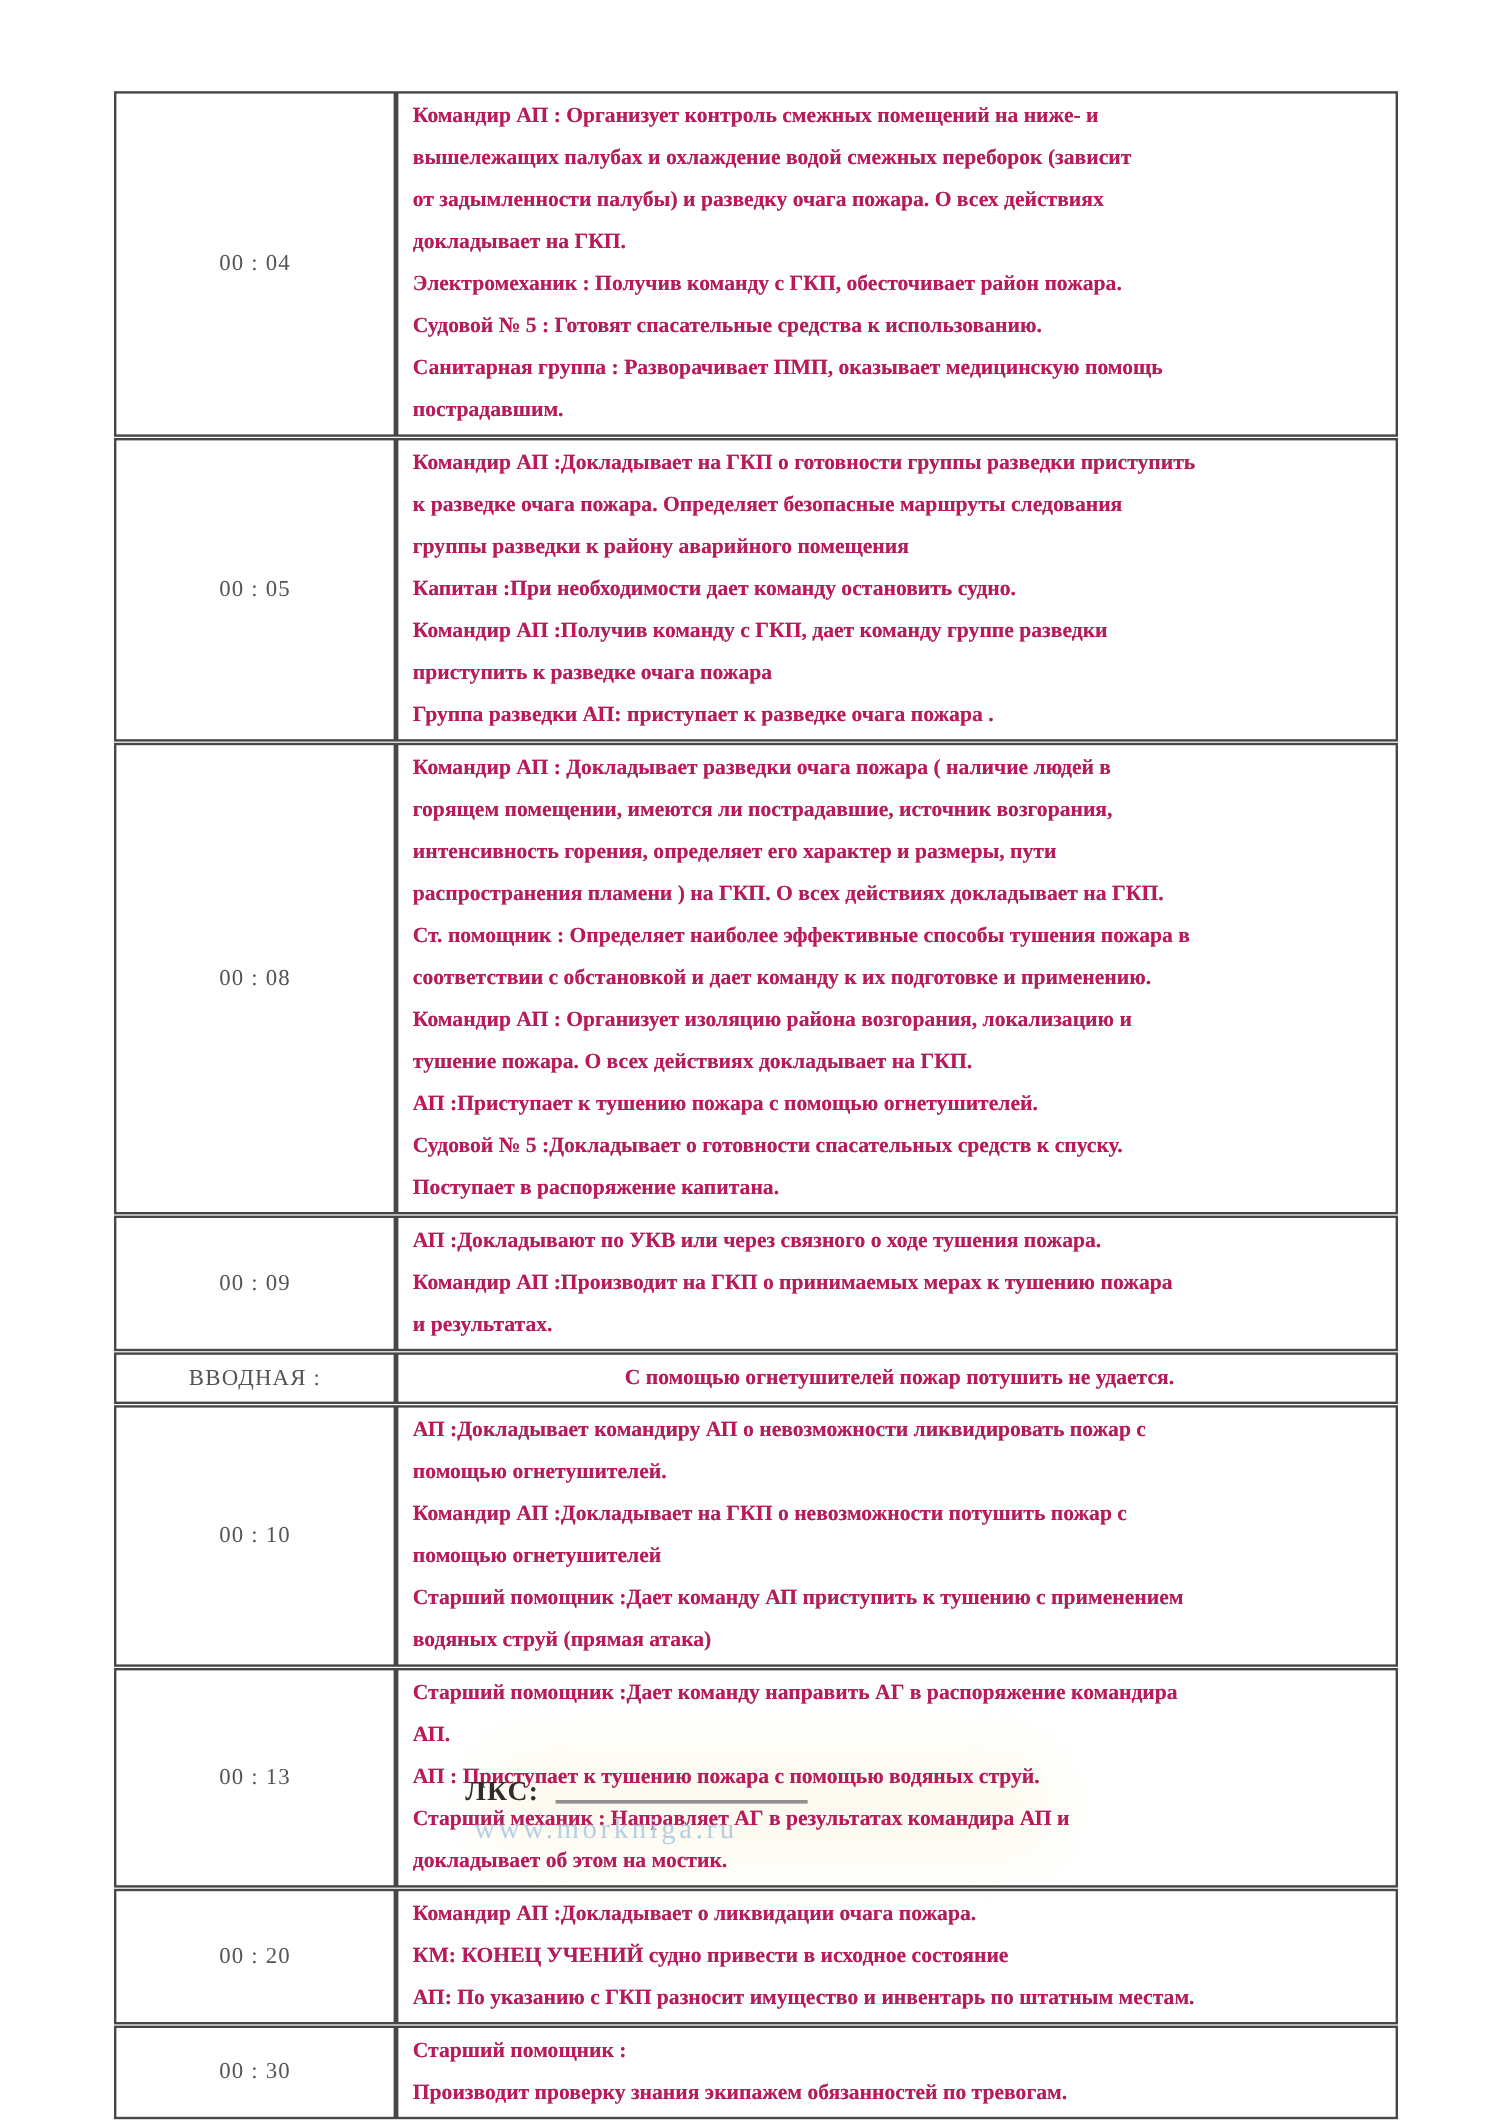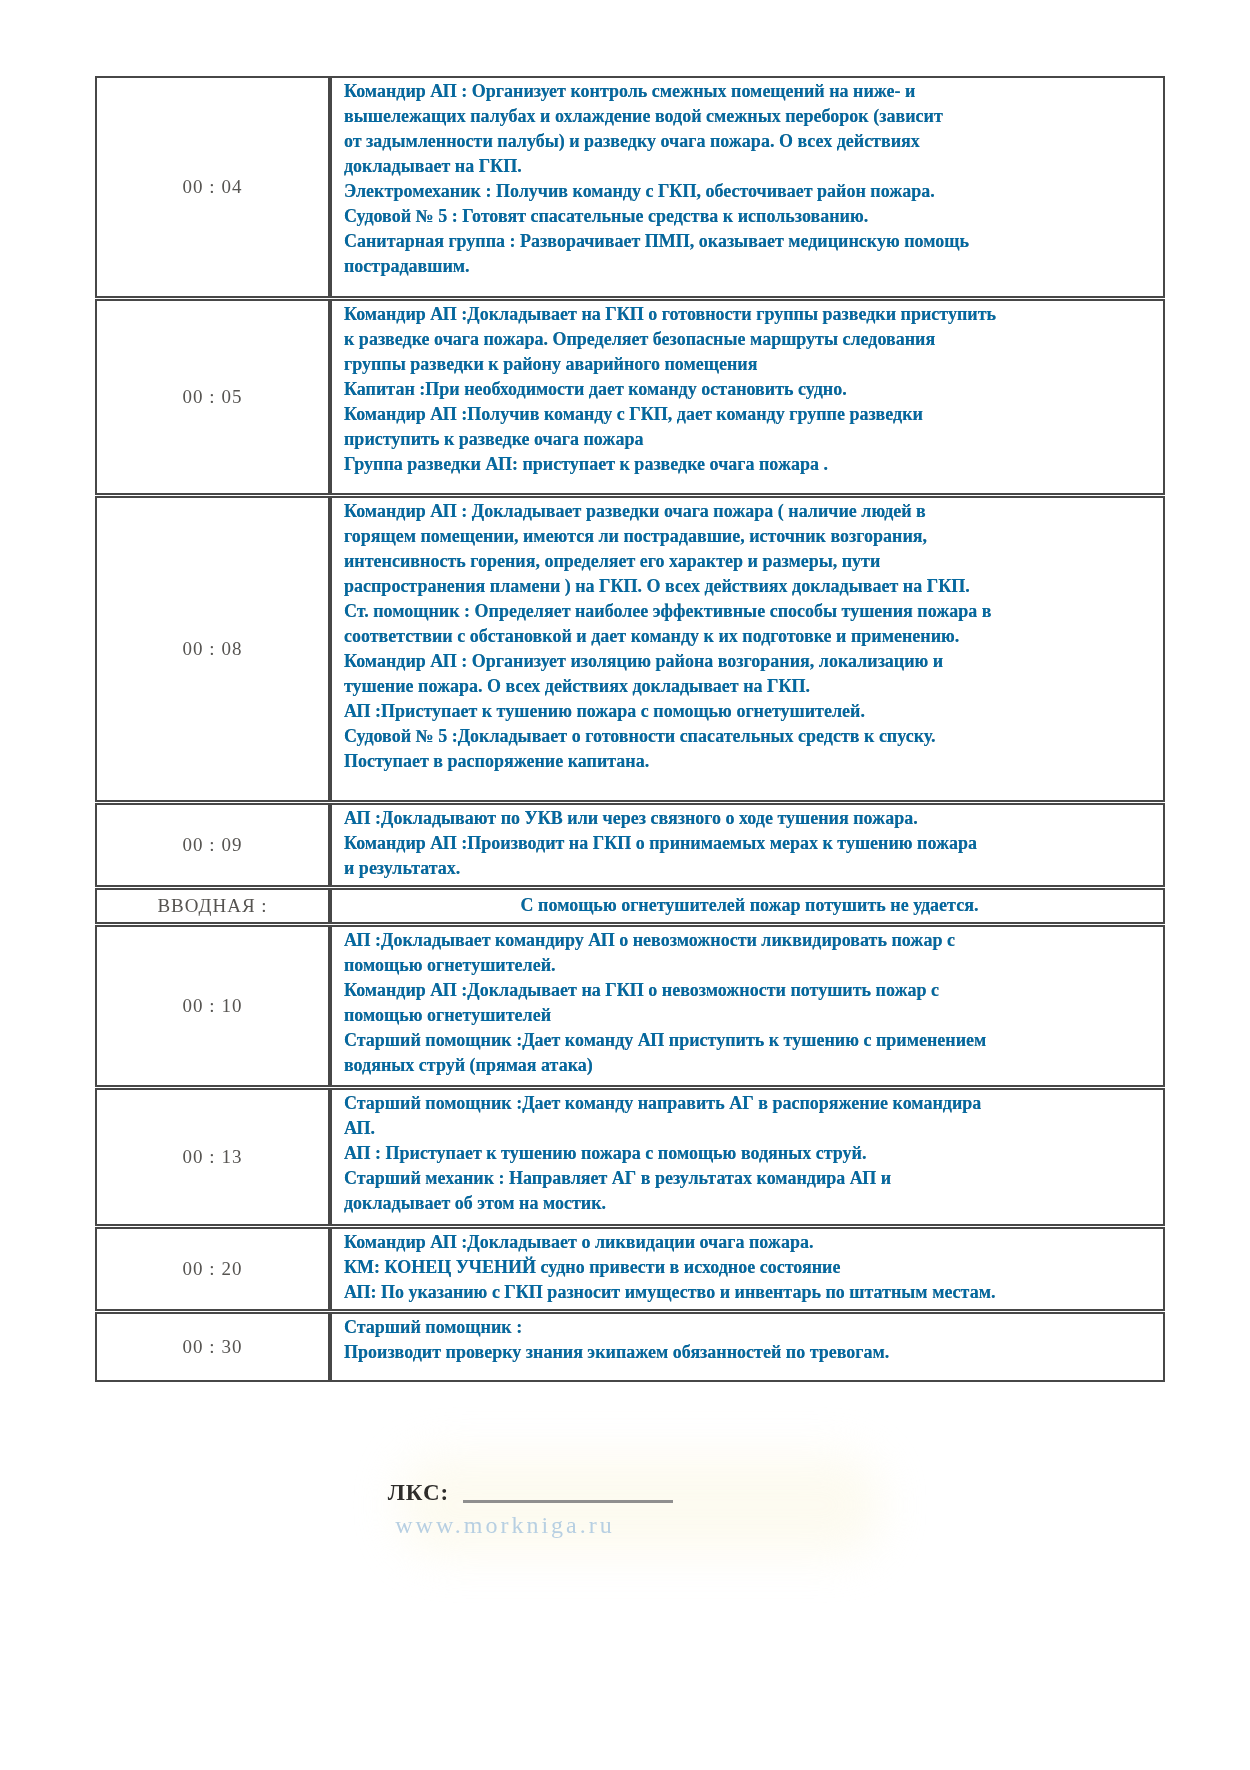--- a/index.html
+++ b/index.html
@@ -16,21 +16,21 @@
     position:absolute;left:95px;top:75px;width:1070px;
     border-collapse:separate;border-spacing:0 1px;table-layout:fixed;
   }
   td{border:2px solid #474747;}
   td.time-cell{
     width:229px;text-align:center;vertical-align:middle;
     font-weight:400;font-size:19px;color:#565451;letter-spacing:1px;
   }
   td.text-cell{
     vertical-align:top;padding:1px 8px 3px 12px;
-    font-weight:700;font-size:18px;line-height:25px;color:#0369a1;
+    font-weight:700;font-size:18px;line-height:35px;color:#be185d;
     text-shadow:0 0 .5px rgba(60,58,55,.55);
   }
   .entry{margin:0;white-space:pre-wrap;}
   tr.vvod td.text-cell{vertical-align:middle;text-align:center;}
   tr.r0{height:222px} tr.r1{height:196px} tr.r2{height:306px}
   tr.r3{height:84px}  tr.r4{height:36px}  tr.r5{height:162px}
   tr.r6{height:138px} tr.r7{height:60px}  tr.r8{height:84px}
   tr.r9{height:70px}
   .footer-lks{
     position:absolute;left:0;top:1480px;width:1061px;text-align:center;

